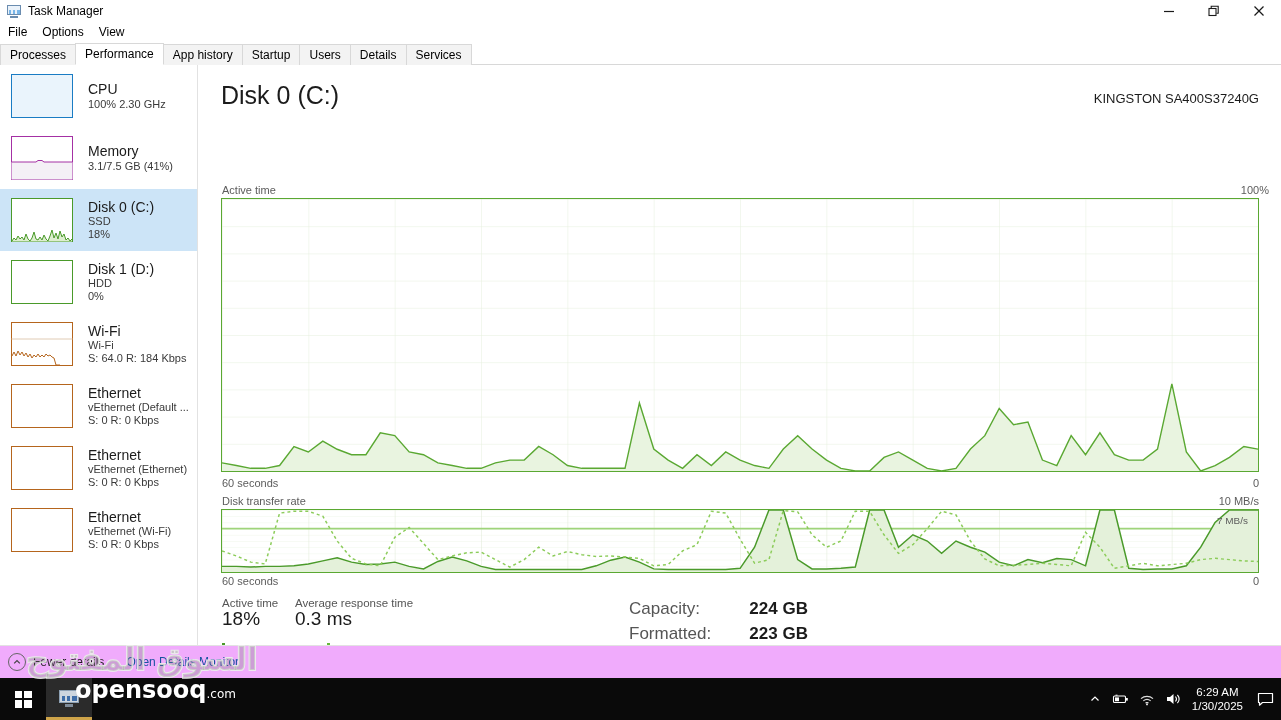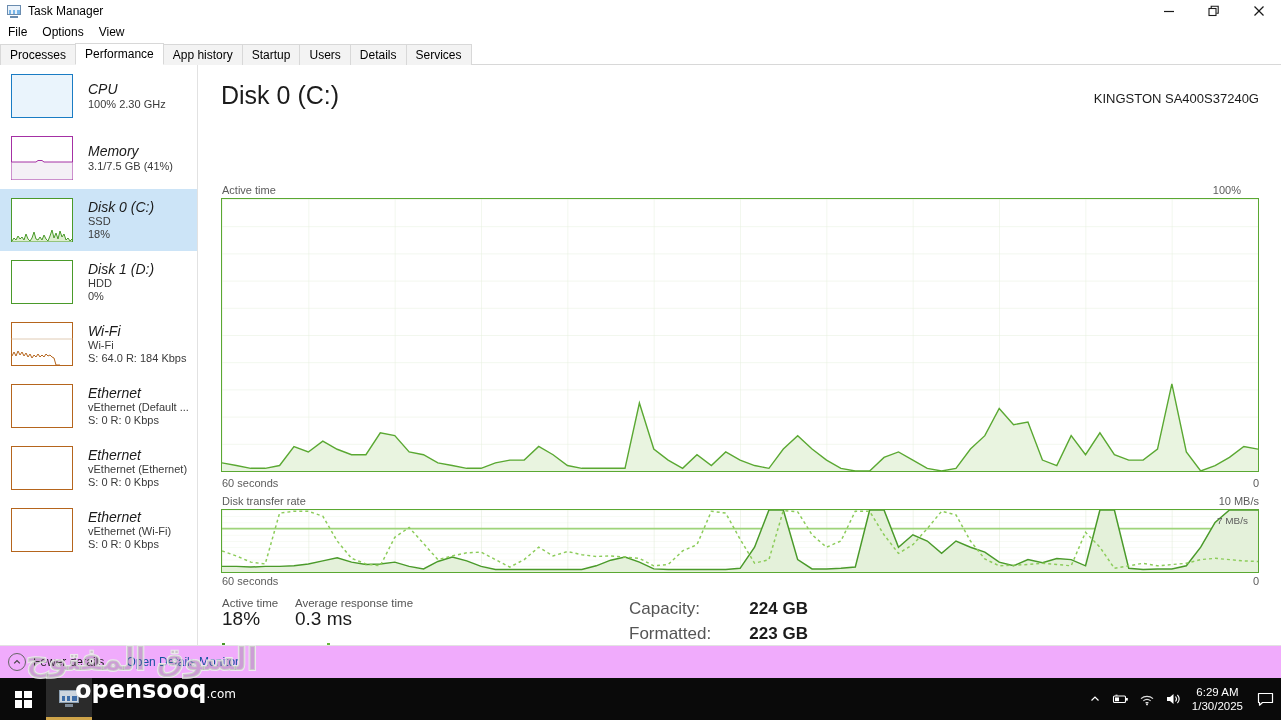--- a/index.html
+++ b/index.html
@@ -67,21 +67,21 @@
   }
   .side-item {
     display: flex; align-items: center; height: 62px; padding-left: 11px; position: relative;
   }
   .side-item.selected { background: #cce4f7; }
   .thumb {
     width: 62px; height: 44px; background: #ffffff; position: relative; flex: 0 0 auto; overflow:hidden;
   }
   .thumb svg { display: block; width: 100%; height: 100%; }
   .side-text { margin-left: 15px; line-height: 1.18; }
-  .side-name { font-size: 14px; color: #1b1b1b; font-style: italic; }
+  .side-name { font-size: 14px; color: #1b1b1b; }
   .side-sub { font-size: 11px; color: #3a3a3a; }
 
   
   .main { position: absolute; left: 199px; top: 0; width: 1082px; height: 580px; background:#fff; }
   .main-head { position: absolute; left: 22px; top: 16px; }
   .main-title { font-size: 25px; color: #1b1b1b; font-weight: 400; }
   .main-model {
     position: absolute; right: 22px; top: 26px; font-size: 13px; color: #1b1b1b;
   }
   .graph-caption { position:absolute; font-size: 11px; color: #5c5c5c; }
@@ -325,21 +325,21 @@
     </div>
 
     <div class="main">
 
       <div class="main-head">
         <div class="main-title">Disk 0 (C:)</div>
       </div>
       <div class="main-model">KINGSTON SA400S37240G</div>
 
       <div class="graph-caption" style="left:23px; top:119px;">Active time</div>
-      <div class="graph-right" style="right:40px; top:119px;">100%</div>
+      <div class="graph-right" style="right:12px; top:119px;">100%</div>
 
       <div class="chartbox" style="left:22px; top:133px; width:1038px; height:274px;">
         <svg viewBox="0 0 1038 274" preserveAspectRatio="none">
           <defs>
             <pattern id="gridA" width="86.5" height="27.4" patternUnits="userSpaceOnUse">
               <path d="M86.5 0 L0 0 L0 27.4" fill="none" stroke="#e6f0dd" stroke-width="1"></path>
             </pattern>
           </defs>
           <rect x="0" y="0" width="1038" height="274" fill="#ffffff"></rect>
           <rect x="0" y="0" width="1038" height="274" fill="url(#gridA)"></rect>

